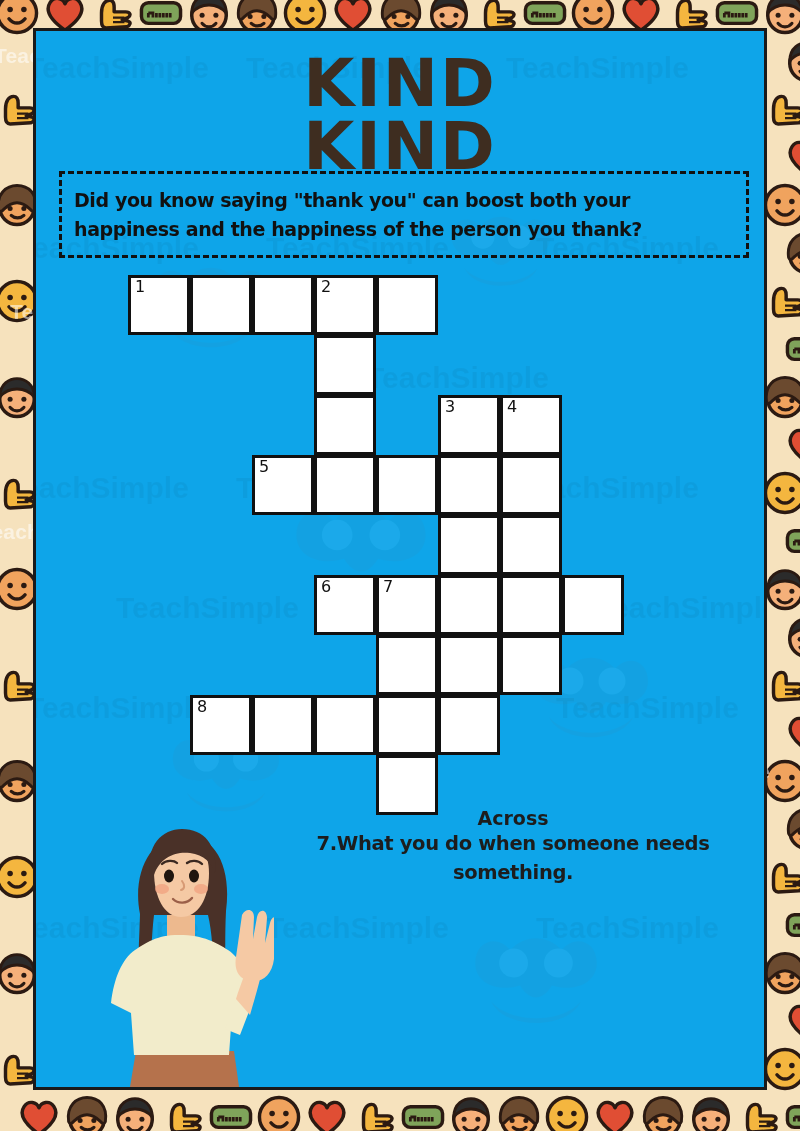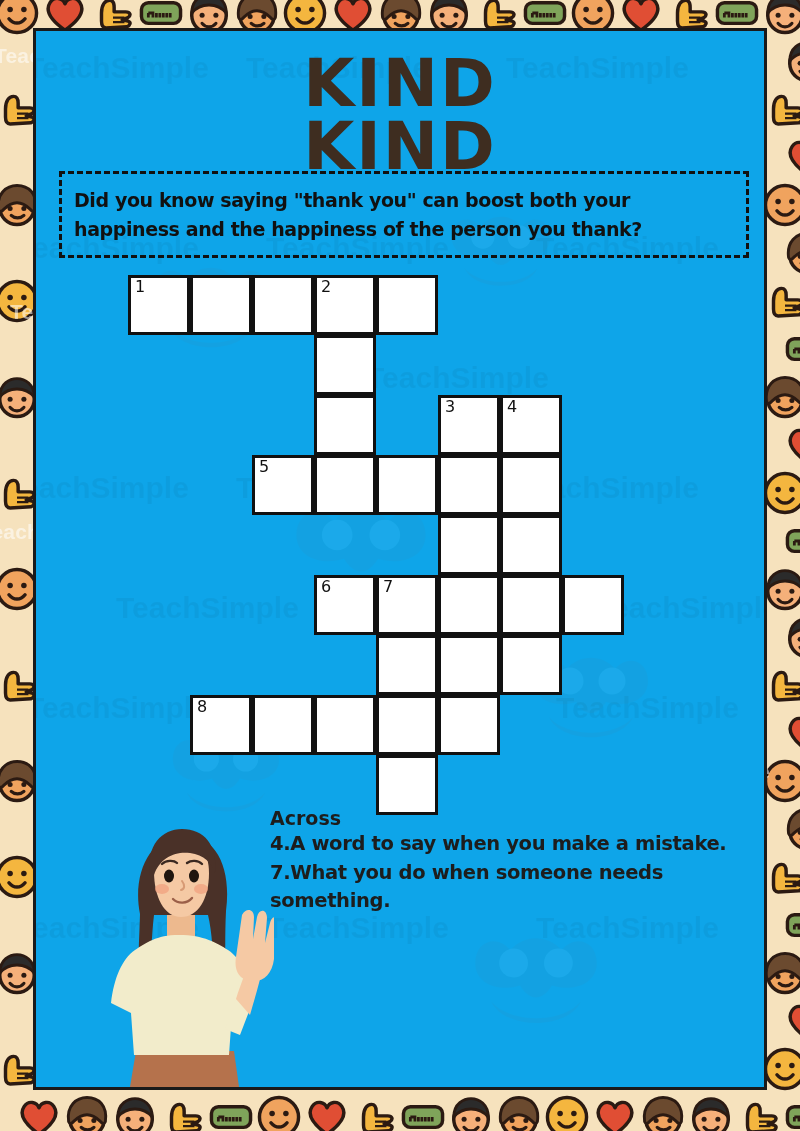--- a/index.html
+++ b/index.html
@@ -130,20 +130,21 @@
     font-family: "DejaVu Sans", sans-serif;
   }
 
   
   #clues {
     position: absolute;
     left: 234px;
     top: 776px;
     width: 486px;
     z-index: 3;
+    text-align: center;
   }
   .clue-head {
     font-size: 19px;
     font-weight: 700;
     color: #1d1d1d;
     font-family: "DejaVu Sans", sans-serif;
     margin-bottom: 1px;
   }
   .clue {
     font-size: 19.5px;
@@ -718,21 +719,20 @@
       <div class="cell" style="left: 216px; top: 664px;"></div>
       <div class="cell" style="left: 278px; top: 664px;"></div>
       <div class="cell" style="left: 340px; top: 664px;"></div>
       <div class="cell" style="left: 402px; top: 664px;"></div>
       <div class="cell" style="left: 340px; top: 724px;"></div>
     </div>
 
   <div id="clues">
     <div class="clue-head">Across</div>
     <div id="down-list">
-        <div class="clue">4.A word to say when you make a mistake.</div>
         <div class="clue">7.What you do when someone needs something.</div>
       </div>
   </div>
 
   <div id="girl">
     <svg viewBox="0 0 190 268" xmlns="http://www.w3.org/2000/svg">
 
       <path d="M52 232 L150 232 L155 268 L46 268 Z" fill="#b5724c"></path>
 
       <path d="M56 95 C48 55 66 18 97 16 C130 14 148 46 142 92 C140 130 143 180 140 212 L128 214 C131 170 130 120 124 96 L70 96 C66 130 66 176 68 214 L55 212 C52 175 55 130 56 95 Z" fill="#4a3128"></path>

